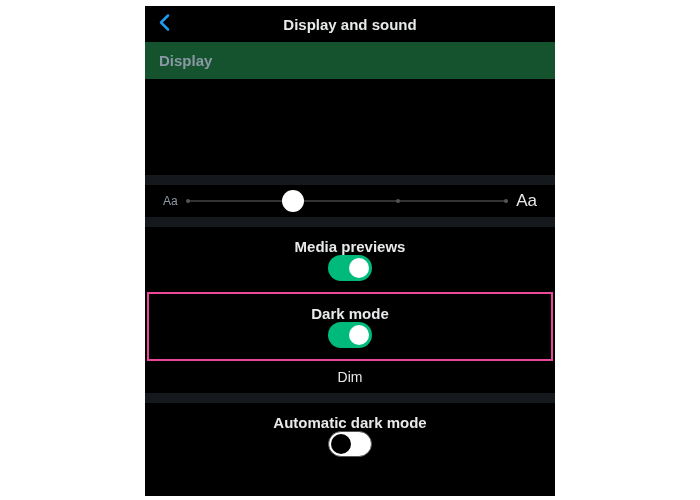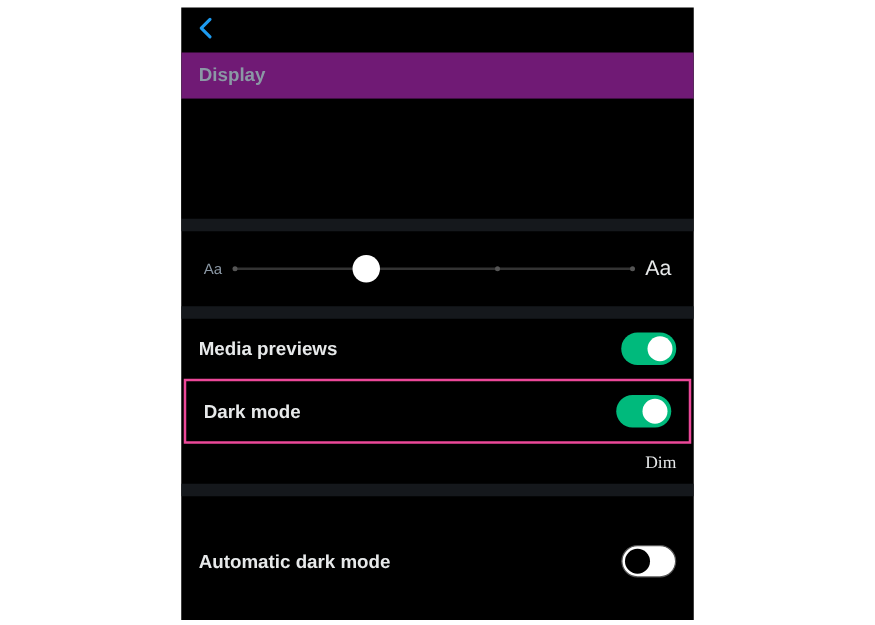--- a/index.html
+++ b/index.html
@@ -37,38 +37,38 @@
       color: #1d9bf0;
       font-size: 18px;
       line-height: 1;
     }
     .title {
       font-size: 15px;
       font-weight: 700;
       color: #e7e9ea;
     }
     .section-header {
-      background: #701a75;
+      background: #14532d;
       color: #8b98a5;
       font-size: 15px;
       font-weight: 700;
       padding: 10px 14px;
     }
     .dark-space {
       height: 96px;
       background: #000;
     }
     .divider {
       height: 10px;
       background: #15181c;
     }
     .font-slider {
       display: flex;
       align-items: center;
-      padding: 20px 18px;
+      padding: 6px 18px;
       gap: 10px;
       border-radius: 26px;
     }
     .aa-small {
       color: #8b98a5;
       font-size: 12px;
     }
     .aa-large {
       color: #e7e9ea;
       font-size: 17px;
@@ -98,21 +98,21 @@
       border-radius: 50%;
       transform: translate(-50%, -50%);
     }
     .row {
       display: flex;
       align-items: center;
       justify-content: space-between;
       padding: 11px 14px;
       border-top: 1px solid #111;
     }
-    .row.noborder { border-top: none; }
+    .row.noborder { border-top: none; flex-direction: column; }
     .row-label {
       font-size: 15px;
       font-weight: 600;
       color: #e7e9ea;
     }
     .toggle {
       width: 44px;
       height: 26px;
       border-radius: 14px;
       background: #00ba7c;
@@ -129,23 +129,22 @@
     }
     .toggle.white-off { background: #fff; border: 1px solid #555; }
     .toggle.white-off .knob { background: #000; right: auto; left: 2px; top: 2px; }
     .highlight {
       border: 2px solid #ec4899;
       margin: 0 2px;
     }
     .sub-row {
       display: flex;
       align-items: center;
-      justify-content: flex-end;
+      justify-content: center;
       padding: 8px 14px;
-      font-family: Liberation Serif, serif;
     }
     .sub-label {
       font-size: 14px;
       color: #e7e9ea;
       font-weight: 500;
     }
     .check {
       width: 20px;
       height: 20px;
       border-radius: 50%;
@@ -156,33 +155,34 @@
       color: #fff;
       font-size: 12px;
       font-weight: 700;
     }
     .desc {
       font-size: 11px;
       color: #71767b;
       padding: 2px 14px 0 14px;
       line-height: 1.35;
     }
-    .row-with-desc { padding-bottom: 4px; margin-top: 28px; }
+    .row-with-desc { padding-bottom: 4px; }
   </style>
 </head>
 <body>
 
 <div class="phone">
 
   <div class="header">
     <div class="back">
       <svg width="11" height="18" viewBox="0 0 11 18" fill="none">
           <path d="M9 2 L2 9 L9 16" stroke="#1d9bf0" stroke-width="2.5" stroke-linecap="round" stroke-linejoin="round"></path>
         </svg>
     </div>
+    <div class="title">Display and sound</div>
   </div>
 
   <div class="section-header">Display</div>
 
   <div class="dark-space"></div>
 
   <div class="divider"></div>
 
   <div class="font-slider">
     <span class="aa-small">Aa</span>

